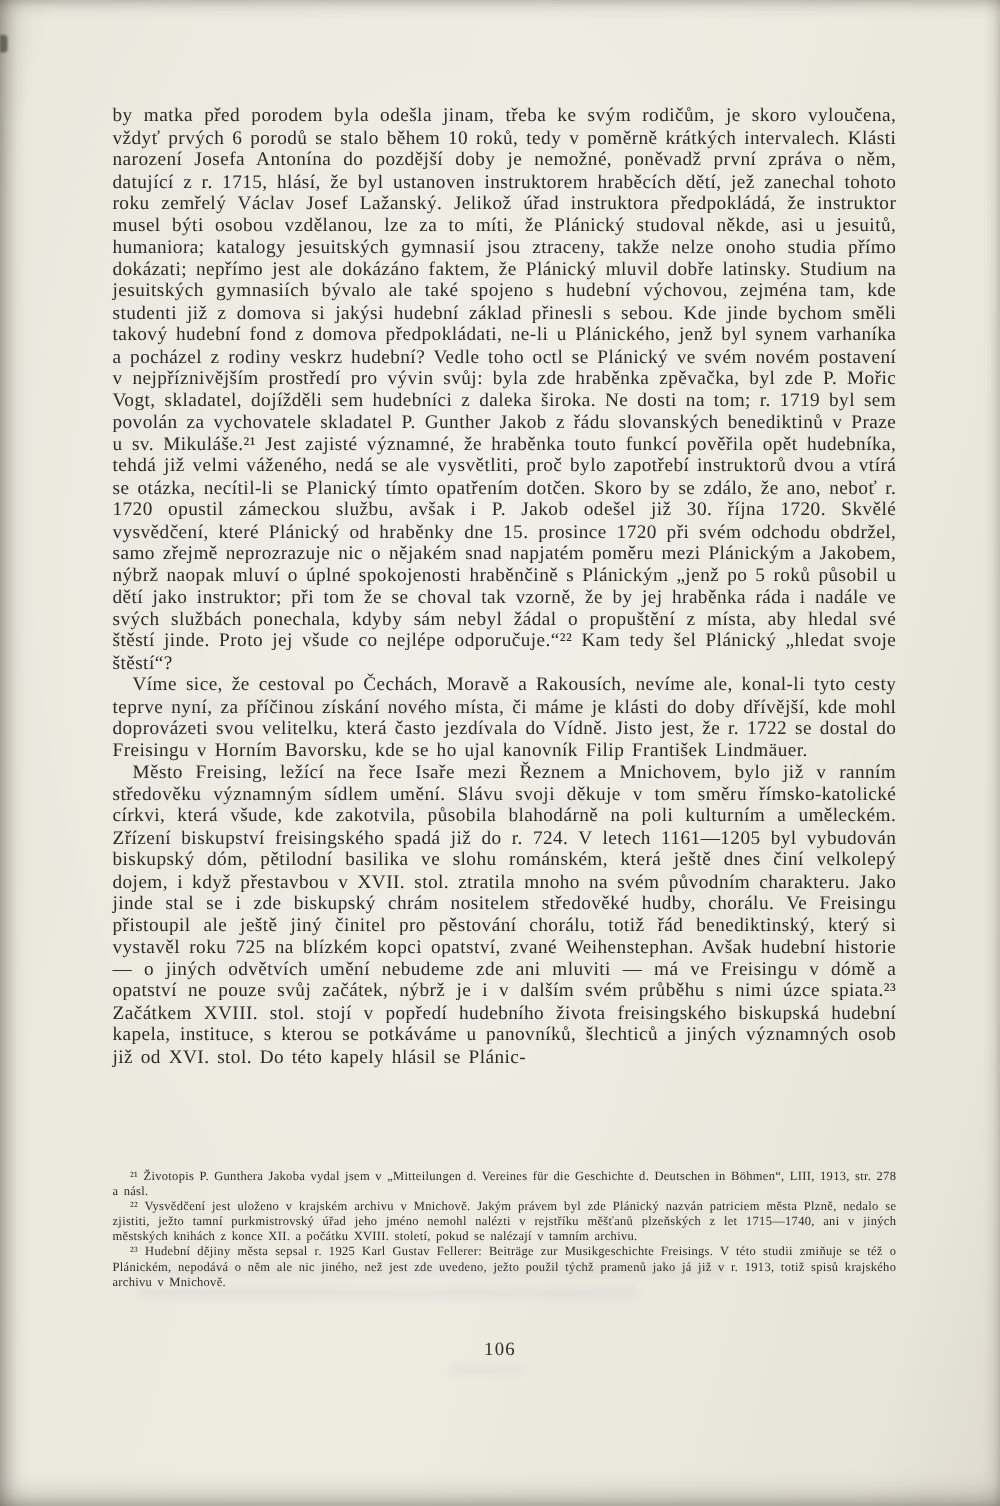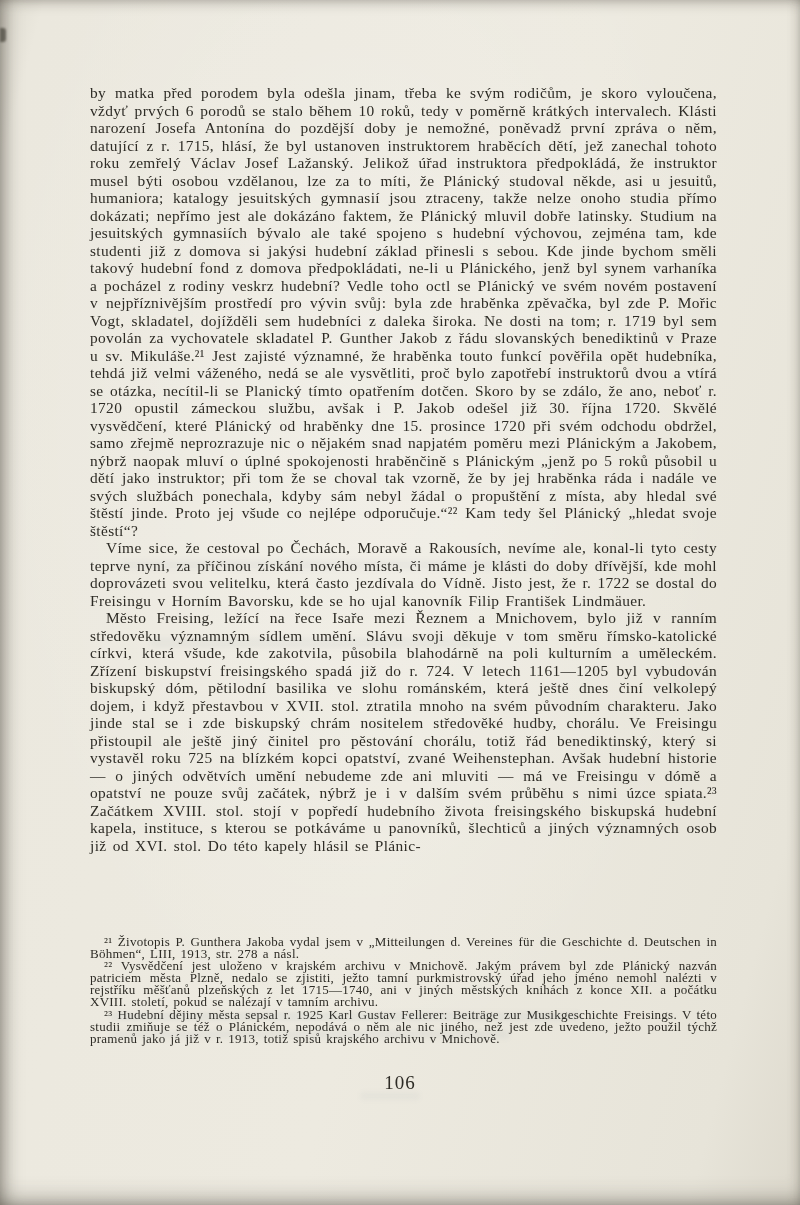--- a/index.html
+++ b/index.html
@@ -43,36 +43,36 @@
   }
   .para.indent { text-indent: 16px; }
   .footnotes {
     position: absolute;
     left: 90px;
     top: 936px;
     width: 627px;
   }
   .footnote {
     margin: 0;
-    font-size: 13px;
+    font-size: 10px;
     line-height: 12.1px;
     text-align: justify;
     text-indent: 14px;
     letter-spacing: 0.25px;
     word-spacing: 1.5px;
     hyphens: auto;
     -webkit-hyphens: auto;
   }
   .page-number {
     position: absolute;
     left: 0;
     top: 1072px;
     width: 100%;
     text-align: center;
-    font-size: 19px;
+    font-size: 15px;
     letter-spacing: 1px;
   }
   
   .smudge {
     position: absolute;
     border-radius: 4px;
     background: rgba(95,120,135,0.10);
     filter: blur(2.5px);
     pointer-events: none;
   }

